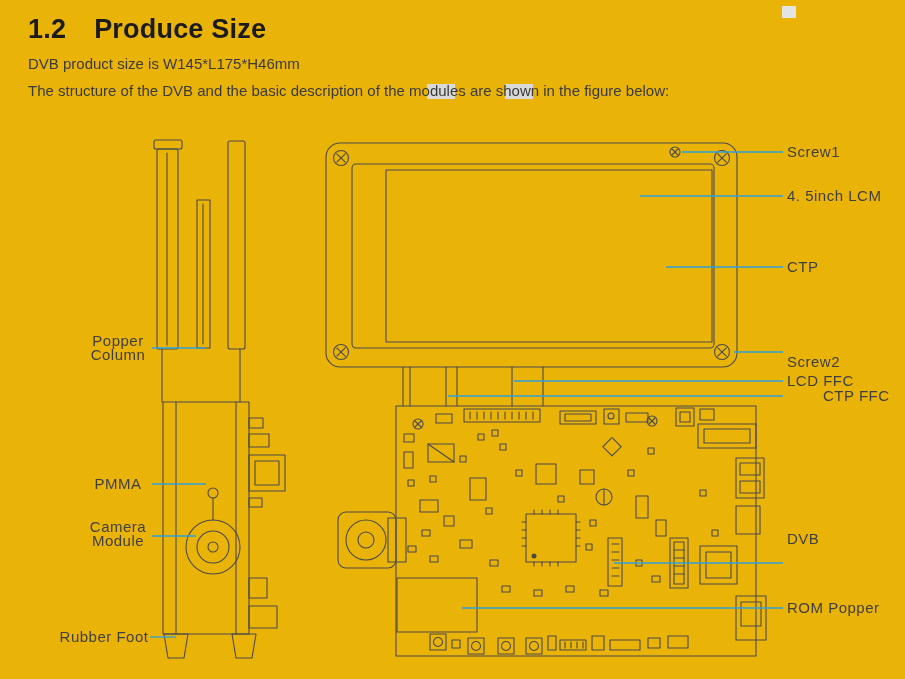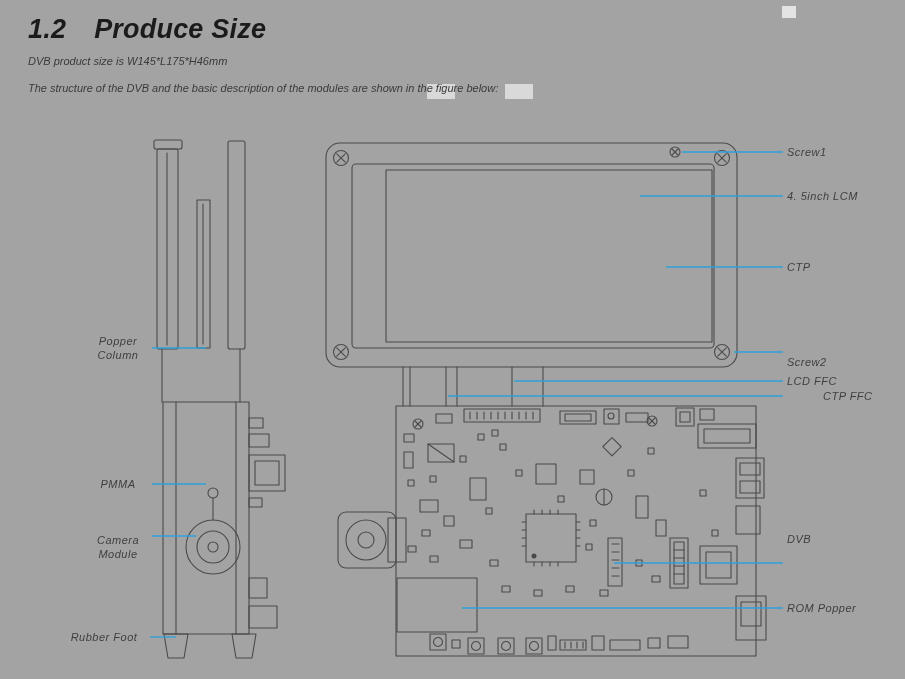--- a/index.html
+++ b/index.html
@@ -1,44 +1,44 @@
 <!DOCTYPE html>
 <html style="--leader: #2da0d8; --line: #4a4a4a;"><head>
 <meta charset="utf-8">
 <style>
   * { margin:0; padding:0; box-sizing:border-box; }
   html,body { width:905px; height:679px; background:#ffffff; overflow:hidden;
               font-family:"Liberation Sans", sans-serif; }
-  .page { position:absolute; left:0; top:0; width:905px; height:679px; background:#a3a3a3;font-style:italic; }
+  .page { position:absolute; left:0; top:0; width:905px; height:679px; background:#eab308; }
 
   .heading { position:absolute; left:28px; top:14px; font-size:27px; font-weight:bold;
              color:#1b1b1b; letter-spacing:.2px; z-index:3; }
   .heading .num { display:inline-block; margin-right:28px; }
 
-  .body-line { position:absolute; left:28px; font-size:11px; color:#3a3a3a; z-index:3; }
+  .body-line { position:absolute; left:28px; font-size:15px; color:#3a3a3a; z-index:3; }
   .l1 { top:55px; }
   .l2 { top:82px;text-align:center; }
 
   .hl { position:absolute; background:#d9d9d9; z-index:1; }
   .hl-a { left:427px; top:84px; width:28px; height:15px; }
   .hl-b { left:505px; top:84px; width:28px; height:15px; }
   .hl-c { left:782px; top:6px; width:14px; height:12px; background:#e3e3e3; }
 
   svg.diagram { position:absolute; left:0; top:0; z-index:2; }
   .draw { stroke:var(--line,#4a4a4a); fill:none; stroke-width:1.1;
           stroke-linecap:round; stroke-linejoin:round; }
   .lead { stroke:var(--leader,#2da0d8); fill:none; stroke-width:1.3; }
   .dotfill { fill:var(--line,#4a4a4a); stroke:none; }
 
-  .lbl { position:absolute; font-size:11px; color:#3f3f3f; letter-spacing:.5px;
+  .lbl { position:absolute; font-size:15px; color:#3f3f3f; letter-spacing:.5px;
          line-height:14px; z-index:4; white-space:normal; }
   .lbl.left { text-align:center; }
   .lp-popper { left:86px; width:64px; top:334px; }
   .lp-pmma   { left:86px; width:64px; top:477px; }
-  .lp-camera { left:86px; width:64px; top:520px;margin-top:13px; }
+  .lp-camera { left:86px; width:64px; top:520px; }
   .lp-rubber { left:58px; width:92px; top:630px; white-space:nowrap; }
   .lr-screw1 { left:787px; top:145px; }
   .lr-lcm    { left:787px; top:189px; }
   .lr-ctp    { left:787px; top:260px; }
   .lr-screw2 { left:787px; top:355px; }
   .lr-lcdffc { left:787px; top:374px; }
   .lr-ctpffc { left:787px; top:389px;margin-left:36px; }
   .lr-dvb    { left:787px; top:532px; }
   .lr-rom    { left:787px; top:601px; }
 </style>

